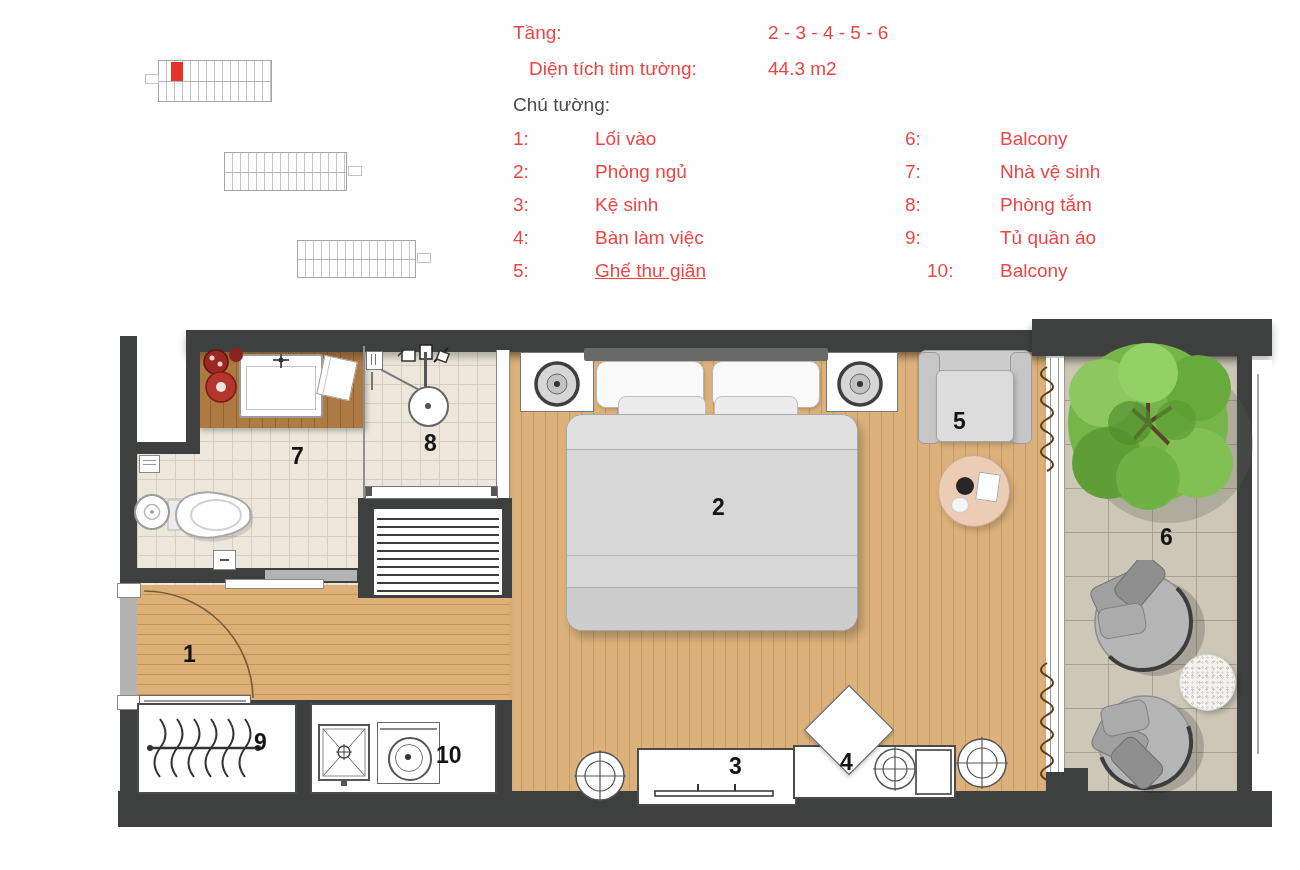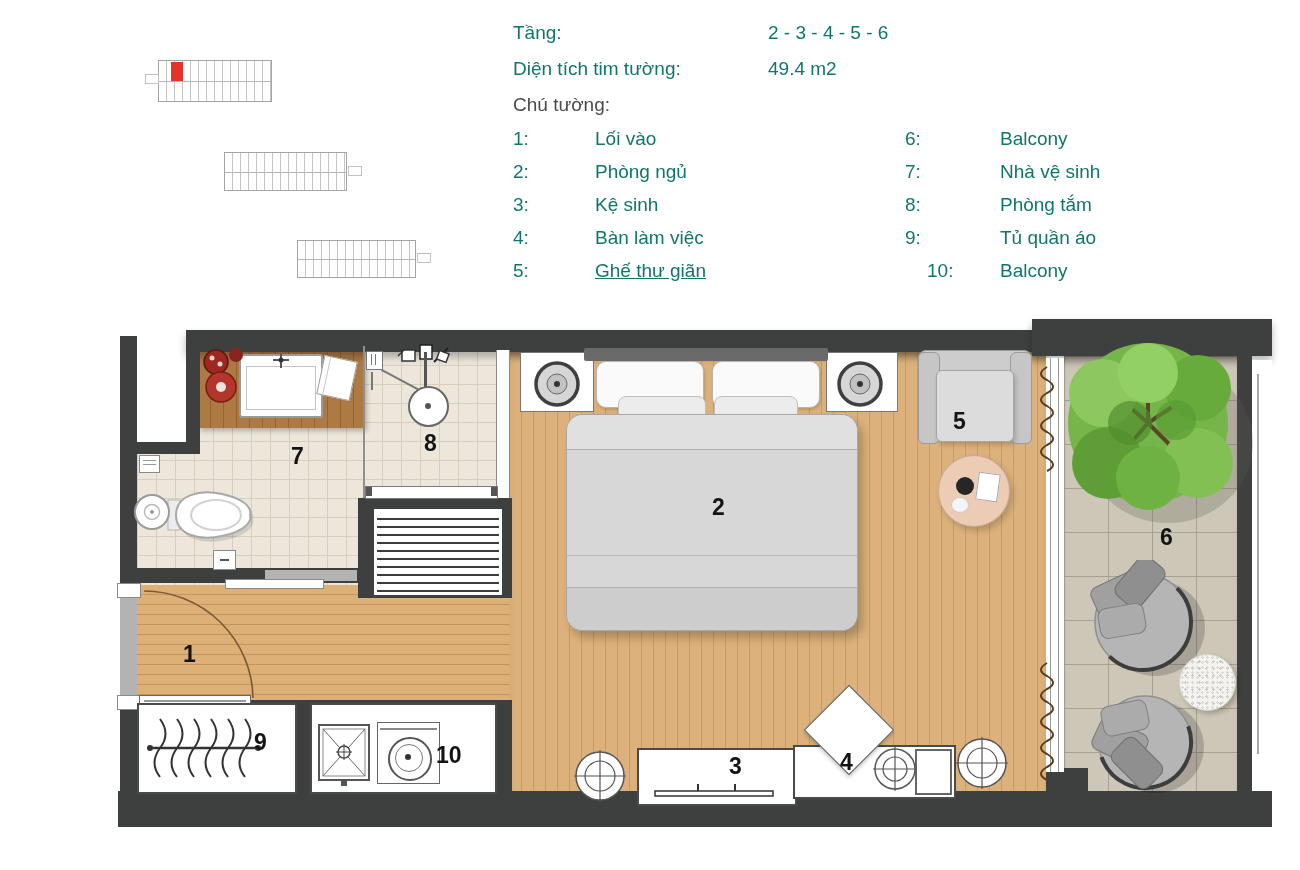--- a/index.html
+++ b/index.html
@@ -1,21 +1,21 @@
 <!DOCTYPE html>
 <html><head>
 <meta charset="utf-8">
 <style>
   html,body{margin:0;padding:0;background:#fff;}
   #stage{position:relative;width:1300px;height:870px;background:#fff;overflow:hidden;
          font-family:"Liberation Sans","DejaVu Sans",sans-serif;color:#4a4a4a;}
   .abs{position:absolute;}
   
   .title{font-size:29px;font-weight:500;color:#4f4f4f;letter-spacing:.5px;}
-  .info-label,.info-value,.leg-num,.leg-label{font-size:19px;color:#0f766e;}
+  .info-label,.info-value,.leg-num,.leg-label{font-size:19px;color:#ef4444;}
   .leg-title{font-size:19px;color:#4a4a4a;}
   
   .kp-block{background:#fff;border:1px solid #a5a5a5;
     background-image:repeating-linear-gradient(90deg,transparent 0 7px,#c4c4c4 7px 8px);}
   .kp-mid{position:absolute;left:0;right:0;top:50%;height:1px;background:#b5b5b5;}
   .kp-red{position:absolute;background:#e8312a;}
   .kp-ann{border:1px solid #c2c2c2;background:#fff;}
   
   .wall{background:#3e4040;}
   .wall-sh{box-shadow:0 5px 8px rgba(0,0,0,.28);}
@@ -42,22 +42,22 @@
   svg{display:block;}
 </style>
 </head>
 <body>
 
 <div id="stage">
 
 
   <div class="abs info-label" style="left:513px;top:22px;">Tầng:</div>
   <div class="abs info-value" style="left:768px;top:22px;">2 - 3 - 4 - 5 - 6</div>
-  <div class="abs info-label" style="left:513px;top:58px;">Diện tích tim tường:</div>
-  <div class="abs info-value" style="left:768px;top:58px;">49.4 m2</div>
+  <div class="abs info-label" style="left:529px;top:58px;">Diện tích tim tường:</div>
+  <div class="abs info-value" style="left:768px;top:58px;">44.3 m2</div>
   <div class="abs leg-title" style="left:513px;top:94px;">Chú tường:</div>
 
   <div class="abs leg-num" style="left:513px;top:128px;">1:</div>
   <div class="abs leg-label" style="left:595px;top:128px;">Lối vào</div>
   <div class="abs leg-num" style="left:513px;top:161px;">2:</div>
   <div class="abs leg-label" style="left:595px;top:161px;">Phòng ngủ</div>
   <div class="abs leg-num" style="left:513px;top:194px;">3:</div>
   <div class="abs leg-label" style="left:595px;top:194px;">Kệ sinh</div>
   <div class="abs leg-num" style="left:513px;top:227px;">4:</div>
   <div class="abs leg-label" style="left:595px;top:227px;">Bàn làm việc</div>

